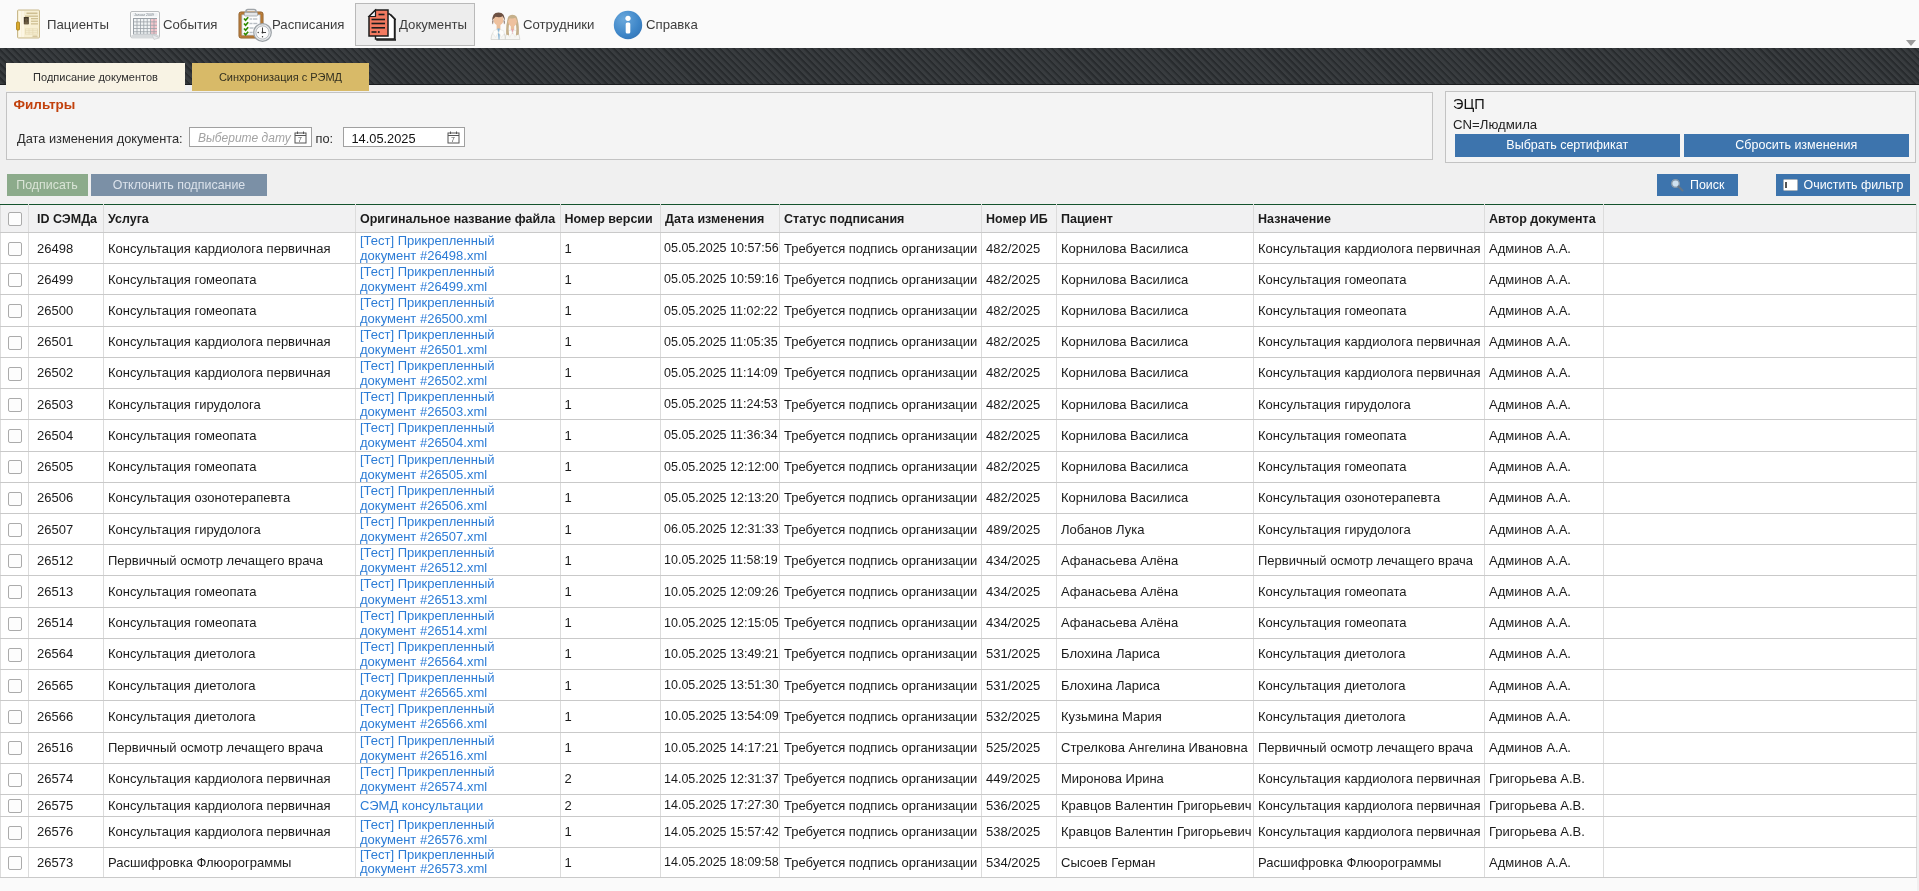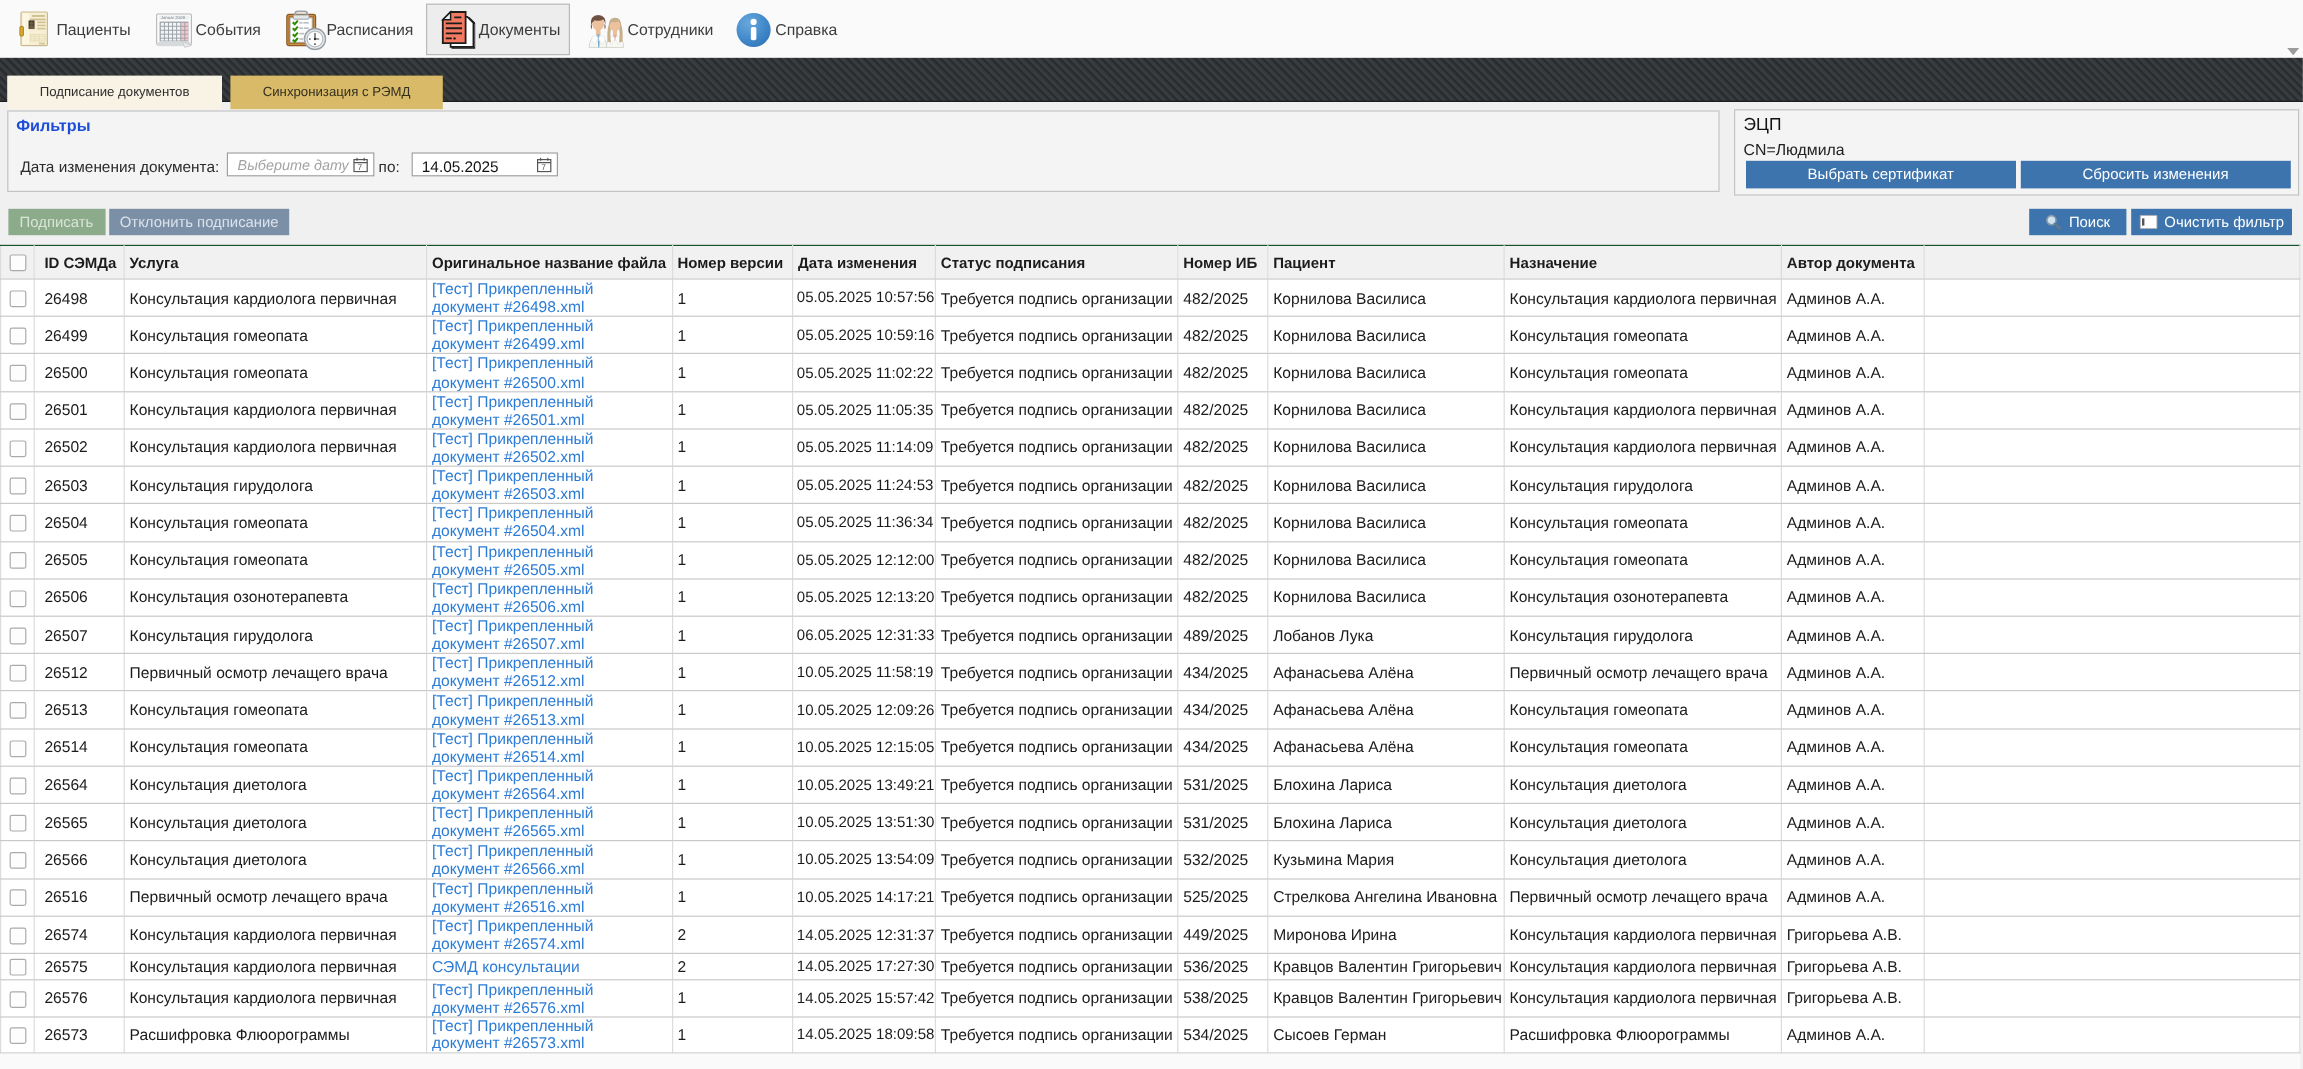--- a/index.html
+++ b/index.html
@@ -9,35 +9,35 @@
 .tlabel{position:absolute;font-size:13.2px;color:#3d3d3d;top:17px;white-space:nowrap}
 #docbtn{position:absolute;left:355px;top:3px;width:120px;height:43px;background:#ededed;border:1px solid #b9b9b9}
 #chev{position:absolute;left:1906px;top:40px;width:0;height:0;border-left:5px solid transparent;border-right:5px solid transparent;border-top:6px solid #9b9b9b}
 
 #tabbar{position:absolute;left:0;top:48px;width:1919px;height:37px;background:#2d3134 repeating-linear-gradient(45deg,rgba(255,255,255,0.055) 0px,rgba(255,255,255,0.055) 2px,rgba(0,0,0,0.12) 4px,rgba(0,0,0,0.12) 5px);border-bottom:1px solid #1b1d1f}
 .tab{position:absolute;top:15px;height:27.5px;font-size:11px;display:flex;align-items:center;justify-content:center}
 #tab1{left:6px;width:179px;background:#f8f3e4;color:#2e2e2e}
 #tab2{left:192px;width:177px;background:#d8ba68;color:#33301f}
 
 #fpanel{position:absolute;left:5.5px;top:92px;width:1427px;height:67.5px;background:#f4f4f4;border:1px solid #c3c3c3}
-#ftitle{position:absolute;left:7px;top:4px;font-size:13.5px;font-weight:bold;color:#1d4ed8}
+#ftitle{position:absolute;left:7px;top:4px;font-size:13.5px;font-weight:bold;color:#c2410c}
 .flabel{position:absolute;font-size:12.8px;color:#2b2b2b;top:38px}
 .dinput{position:absolute;top:33.5px;width:122.5px;height:20.5px;background:#fff;border:1px solid #a0a0a0}
 .dinput .ph{position:absolute;left:8px;top:3.5px;font-size:12px;font-style:italic;color:#a3a3a3}
 .dinput .val{position:absolute;left:8px;top:3px;font-size:12.8px;color:#111}
 .calico{position:absolute;right:4px;top:3.5px;width:13px;height:13px}
 #epanel{position:absolute;left:1445px;top:90.5px;width:470.5px;height:72px;background:#f4f4f4;border:1px solid #c3c3c3}
 #etitle{position:absolute;left:7px;top:4px;font-size:14.5px;font-weight:normal;color:#111}
 #ecn{position:absolute;left:7px;top:25px;font-size:13.2px;color:#222}
 .bluebtn{position:absolute;top:42px;height:23px;background:#3d74ad;color:#fff;font-size:12.5px;display:flex;align-items:center;justify-content:center}
 
 .abtn{position:absolute;top:174px;height:22px;font-size:12.4px;display:flex;align-items:center;justify-content:center;white-space:nowrap}
 #bsign{left:6.5px;width:81px;background:#8cab8b;color:#d9e4d6}
-#bdecl{left:91px;width:150px;background:#7b90a6;color:#dbe2eb}
-#bsearch{left:1691px;width:80.5px;background:#3d74ad;color:#fff}
+#bdecl{left:91px;width:176px;background:#7b90a6;color:#dbe2eb}
+#bsearch{left:1657px;width:80.5px;background:#3d74ad;color:#fff}
 #bclear{left:1776px;width:134px;background:#3d74ad;color:#fff}
 #bsearch svg,#bclear svg{margin-right:6px}
 
 #tbl{position:absolute;left:0;top:204px;border-collapse:collapse;table-layout:fixed;width:1916.5px;background:#fff}
 #tbl td,#tbl th{border-left:1px solid #dcdcdc;border-right:1px solid #dcdcdc;border-top:1px solid #c9c9c9;border-bottom:1px solid #c9c9c9;overflow:hidden;white-space:nowrap;padding:0 2px 0 4px;font-size:13px;color:#1b1b1b;vertical-align:middle;text-align:left}
 #tbl th{background:#f1f1f2;font-weight:bold;color:#1c1c1c;font-size:12.5px;border-top:1px solid #14532d}
 #tbl tr.hdr{height:28px}
 #tbl tr.data{height:30.26px}
 #tbl tr.data.short{height:21.7px}
 #tbl td.dt{font-size:12.5px;padding-left:3px}

